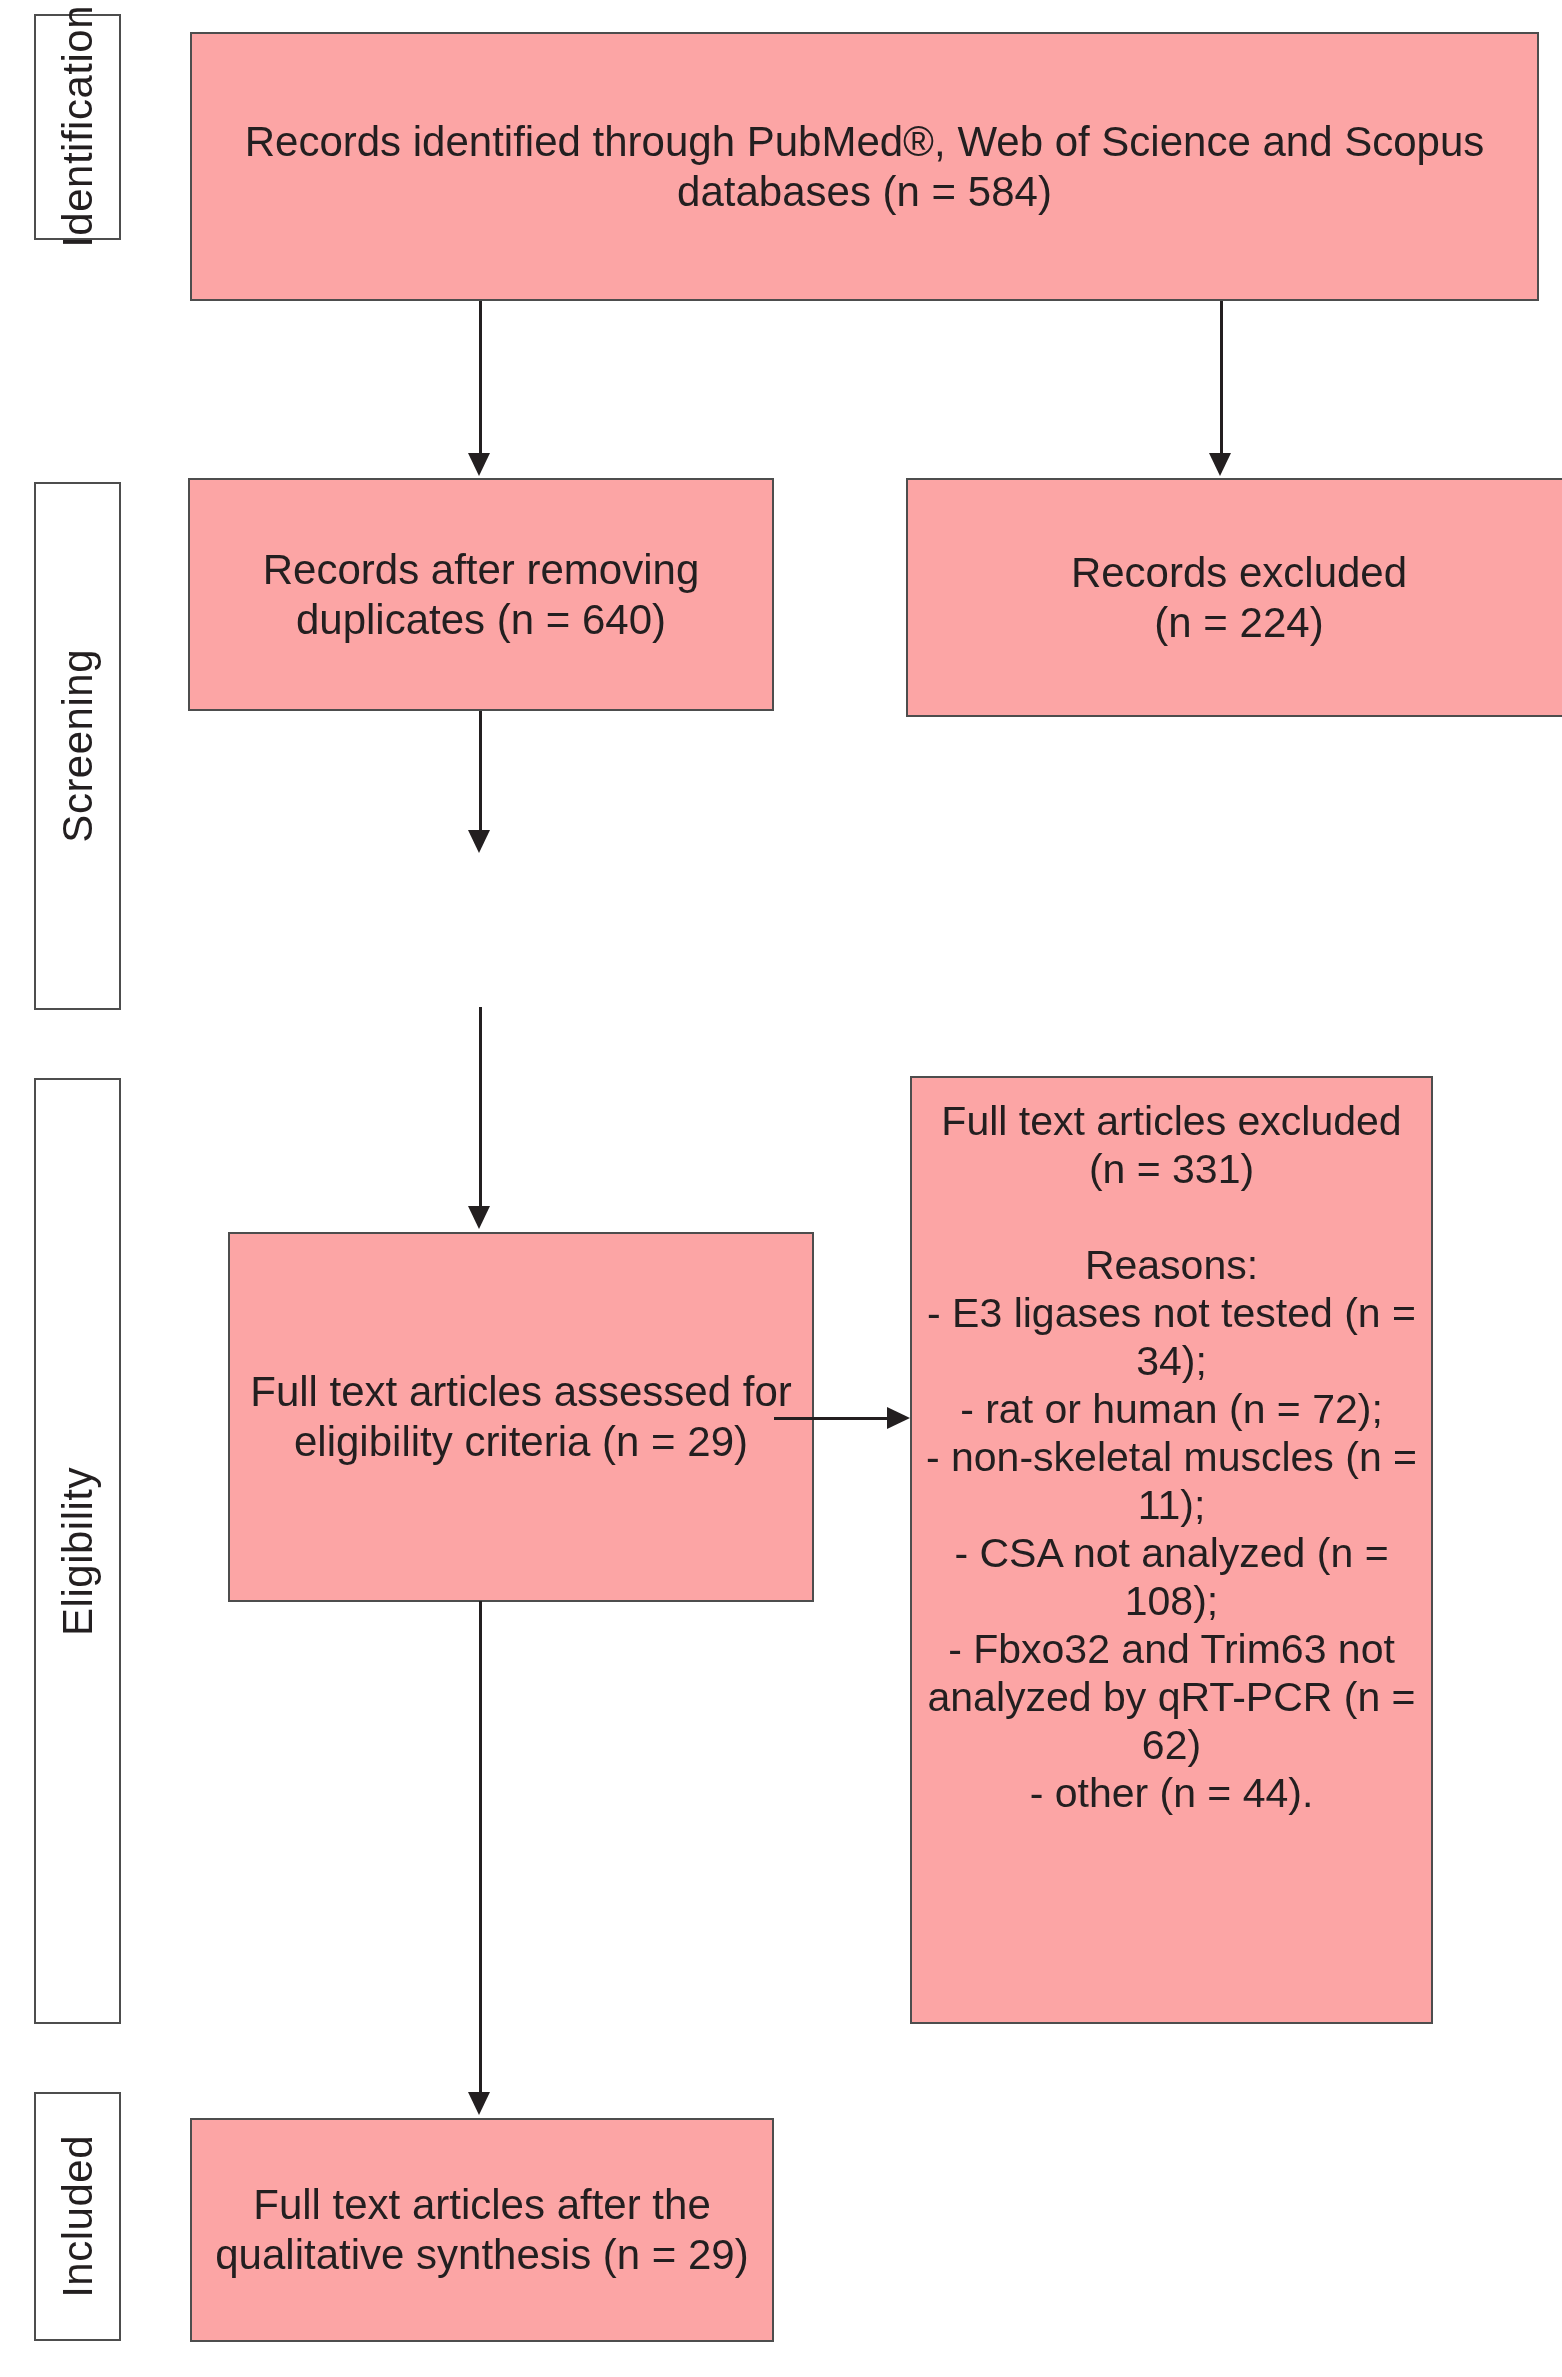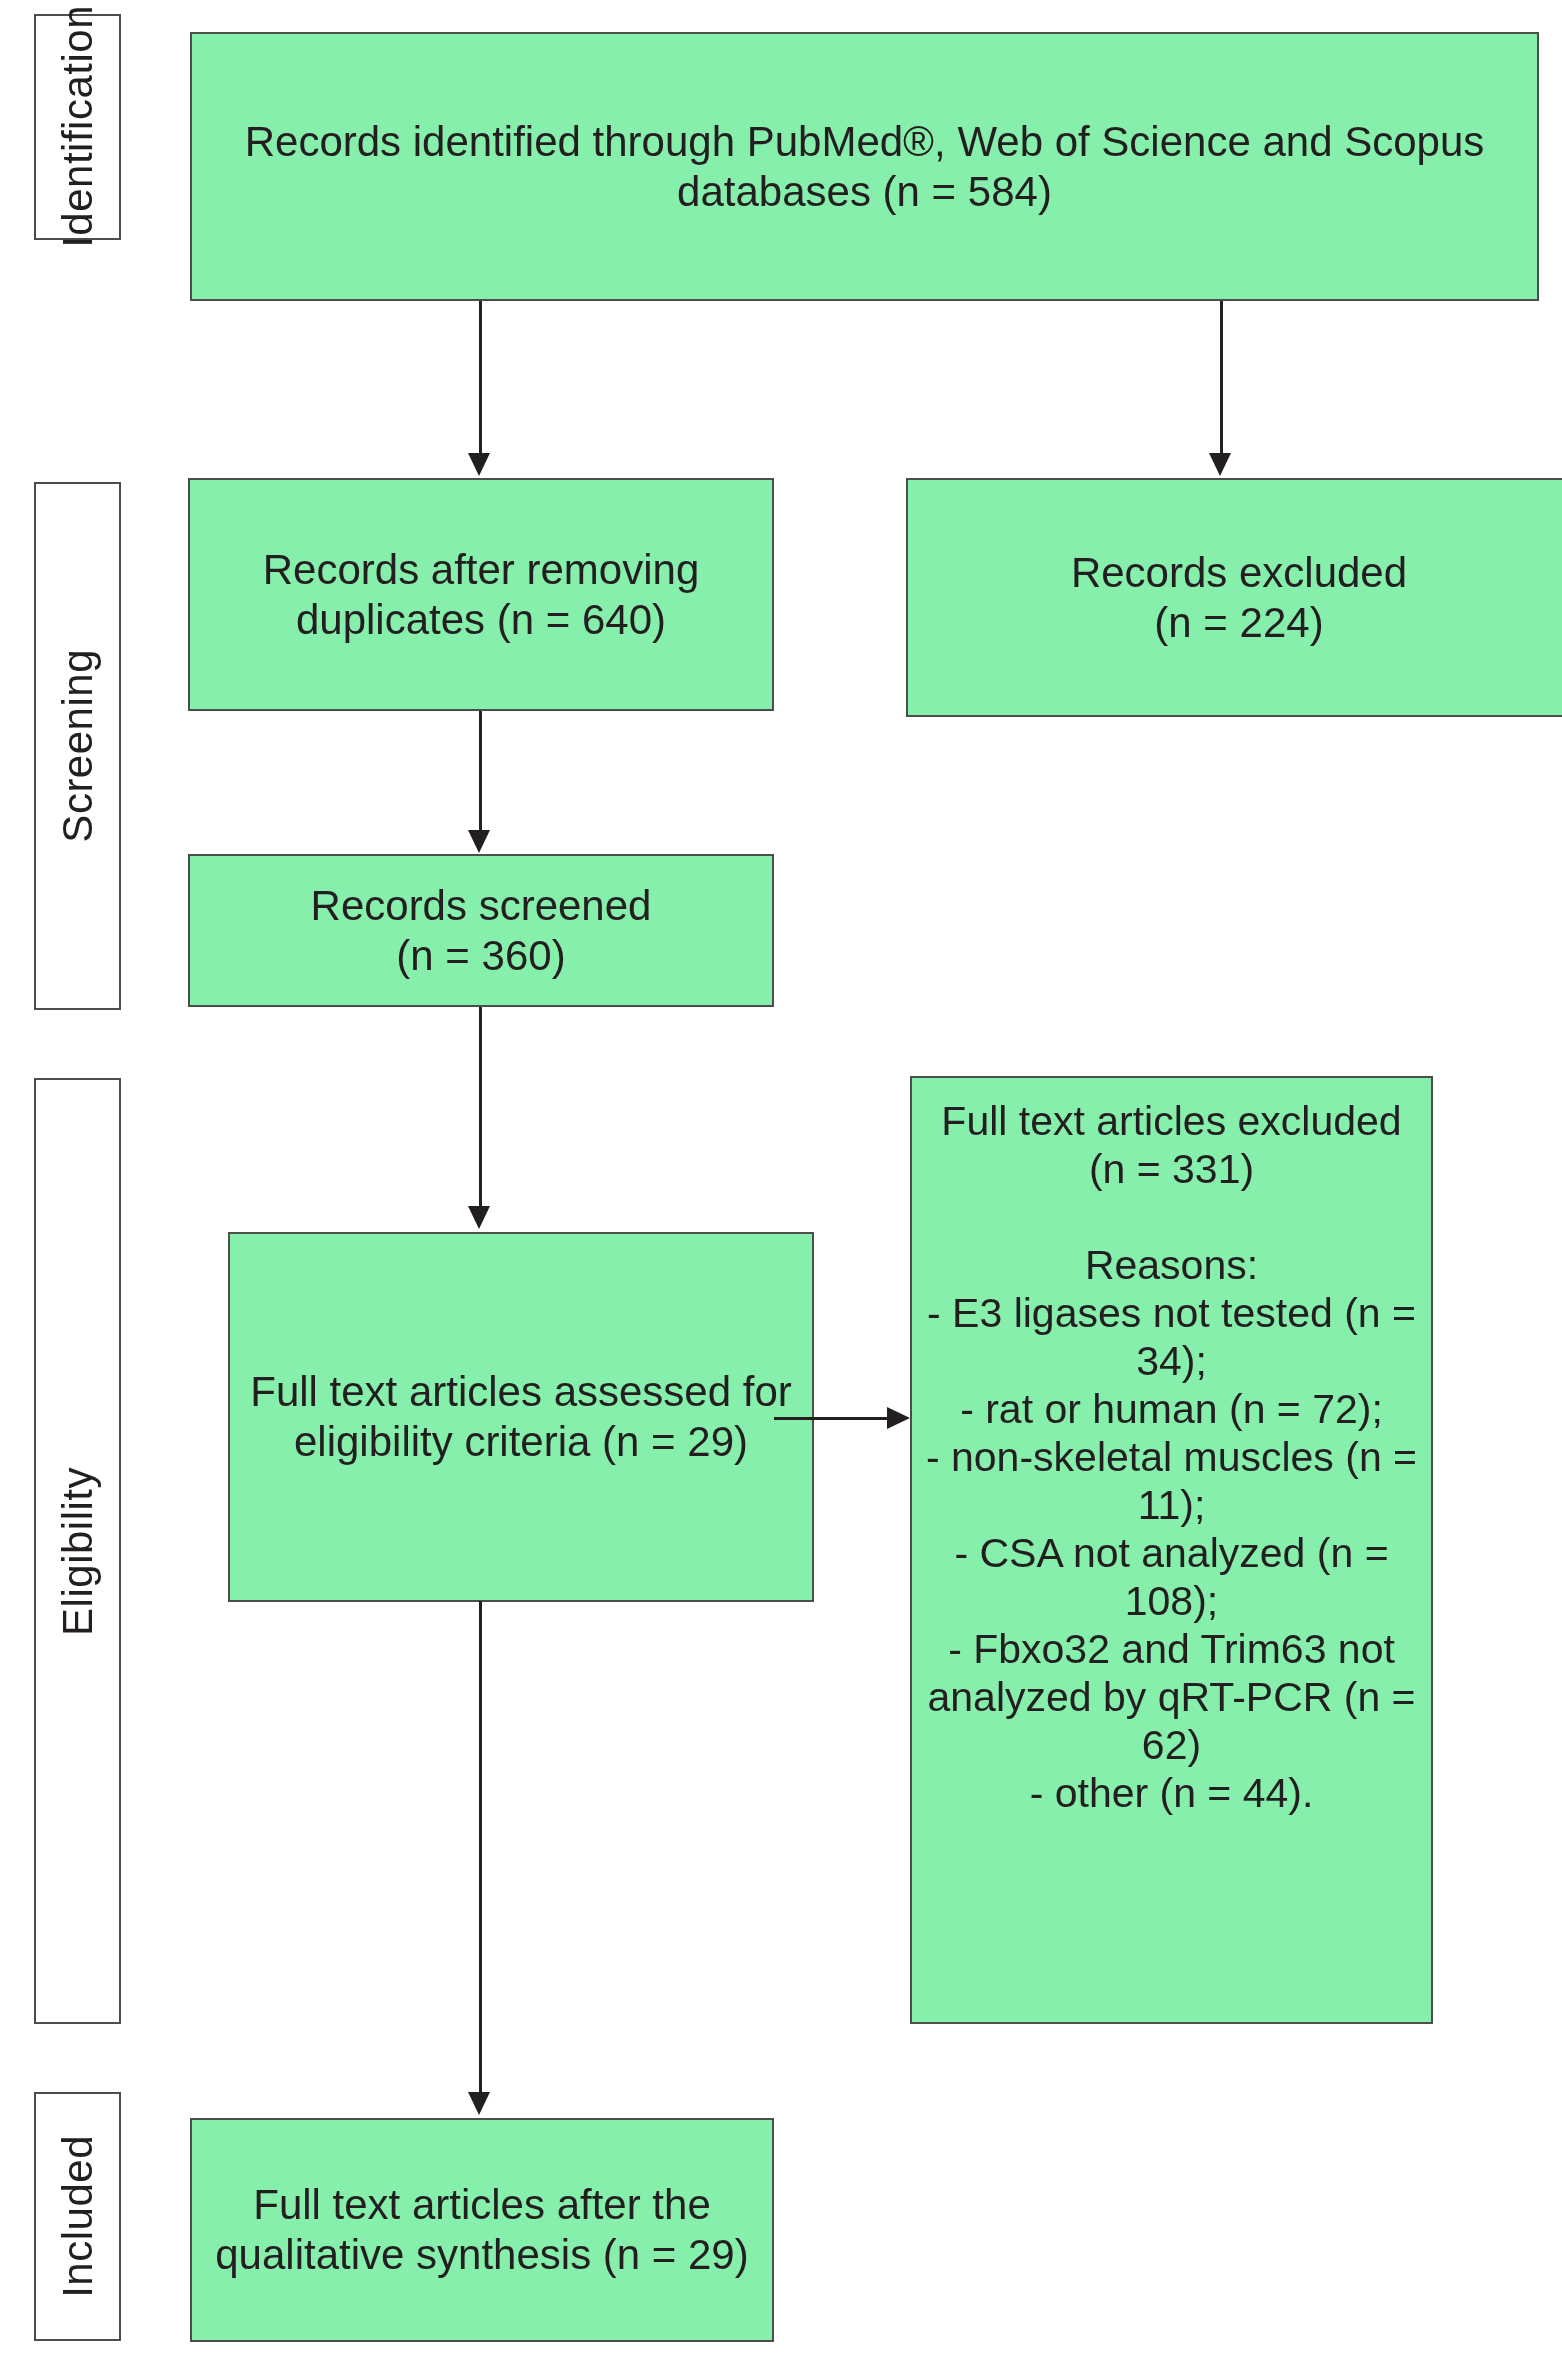--- a/index.html
+++ b/index.html
@@ -34,21 +34,21 @@
     line-height: 1;
     letter-spacing: 0.5px;
     white-space: nowrap;
     color: #231f20;
   }
 
   
   .flow-box {
     position: absolute;
     border: 2.7px solid #4d4d4d;
-    background: #86efac;
+    background: #fca5a5;
     box-sizing: border-box;
     display: flex;
     align-items: center;
     justify-content: center;
     text-align: center;
     padding: 5.4px 9px;
   }
   .flow-box .btext {
     font-size: 42px;
     line-height: 1.18;
@@ -121,24 +121,20 @@
 
   <div class="flow-box" style="left:188px; top:478px; width:586px; height:233px;">
     <span class="btext">Records after removing duplicates (n = 640)</span>
   </div>
 
   <div class="flow-box" style="left:906px; top:478px; width:666px; height:239px;">
     <span class="btext">Records excluded
 (n = 224)</span>
   </div>
 
-  <div class="flow-box" style="left:188px; top:854px; width:586px; height:153px;">
-    <span class="btext">Records screened
-(n = 360)</span>
-  </div>
 
   <div class="flow-box" style="left:188px; top:1232px; width:586px; height:370px;margin-left:40px;">
     <span class="btext">Full text articles assessed for eligibility criteria (n = 29)</span>
   </div>
 
   <div class="flow-box reasons" style="left:910px; top:1076px; width:523px; height:948px;">
     <span class="btext">Full text articles excluded (n = 331)
 
 Reasons:
 - E3 ligases not tested (n = 34);

